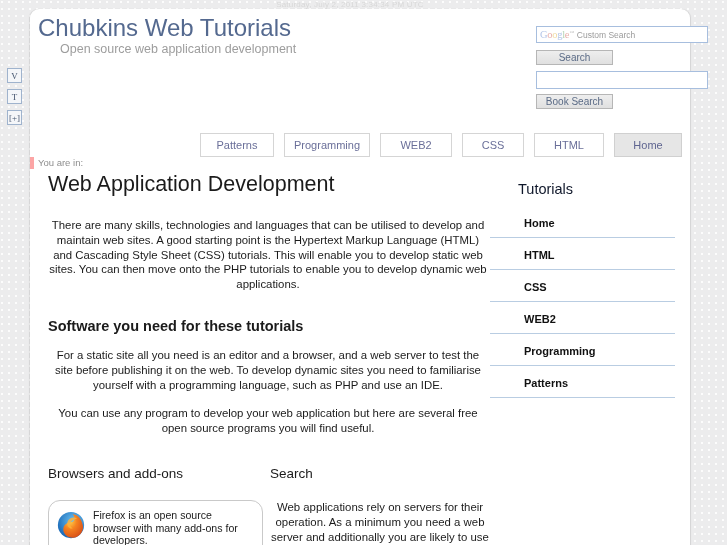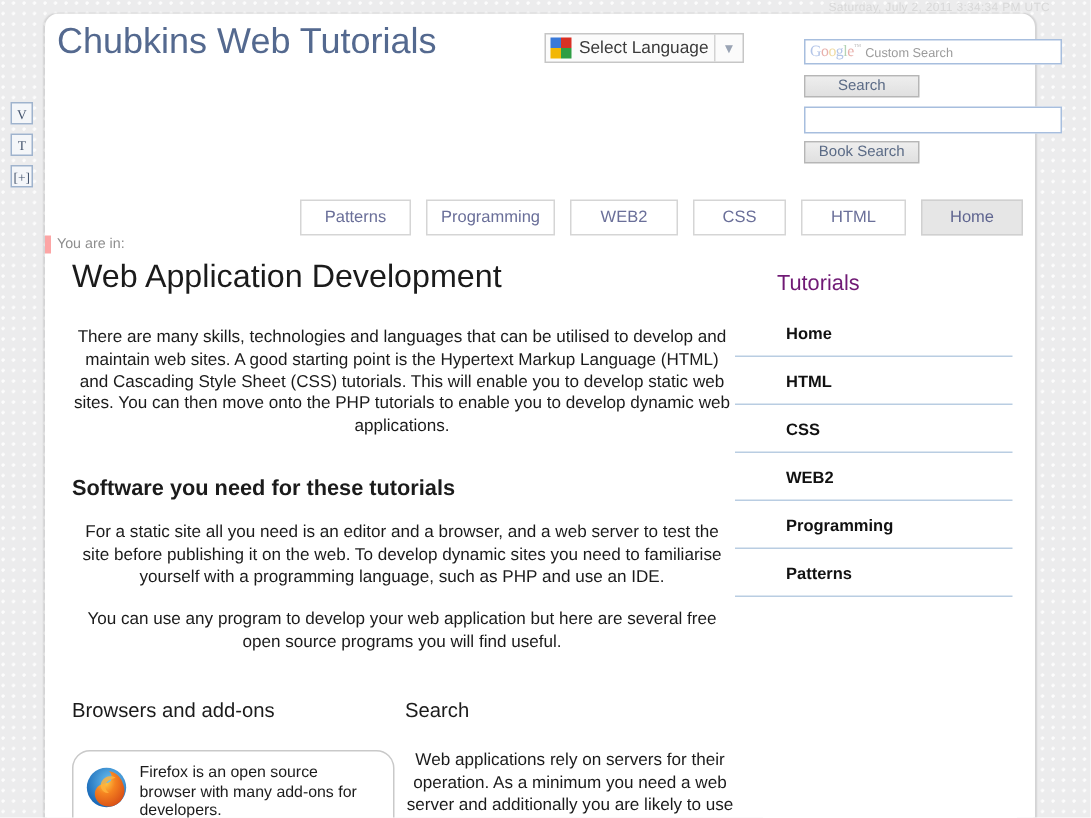--- a/index.html
+++ b/index.html
@@ -18,21 +18,21 @@
     position: relative;
     color: #222;
   }
 
   
   .timestamp {
     position: absolute;
     top: 0px;
     left: 0;
     width: 710px;
-    text-align: right;
+    text-align: center;
     font-size: 8px;
     color: #d8d8d8;
     letter-spacing: 0.2px;
     padding-right: 10px;
     box-sizing: border-box;
     line-height: 10px;
   }
 
   
   .access-strip {
@@ -330,21 +330,21 @@
   
   .sidebar {
     position: absolute;
     left: 460px;
     top: 0;
     width: 185px;
   }
   .sidebar h2 {
     font-size: 14.5px;
     font-weight: normal;
-    color: #701a75;
+    color: #0f172a;
     margin: 9px 0 20px 28px;
     line-height: 16px;
   }
   .side-link {
     display: block;
     font-size: 11px;
     font-weight: bold;
     color: #111;
     border-bottom: 1px solid #b9cde2;
     padding: 0 0 7px 34px;
@@ -362,31 +362,22 @@
 <div class="access-strip">
   <div class="access-btn">V</div>
   <div class="access-btn">T</div>
   <div class="access-btn">[+]</div>
 </div>
 
 <div class="container">
 
   <div class="header">
     <div class="site-title">Chubkins Web Tutorials</div>
-
-    <div class="translate-widget">
-      <span class="g-translate-icon">
-        <i class="gi-blue"></i>
-          <i class="gi-red"></i>
-          <i class="gi-yell"></i>
-          <i class="gi-green"></i>
-      </span>
-      <span class="translate-label">Select Language</span>
-      <span class="translate-caret">▼</span>
-    </div>
+    <div class="site-subtitle">Open source web application development</div>
+
 
     <div class="gcs-input">
       <span class="goog-logo"><span>G</span><span>o</span><span>o</span><span>g</span><span>l</span><span>e</span><span class="goog-tm">™</span></span>
       <span class="gcs-placeholder">Custom Search</span>
     </div>
 
     <div class="btn-search">Search</div>
 
     <div class="book-input"></div>
 

